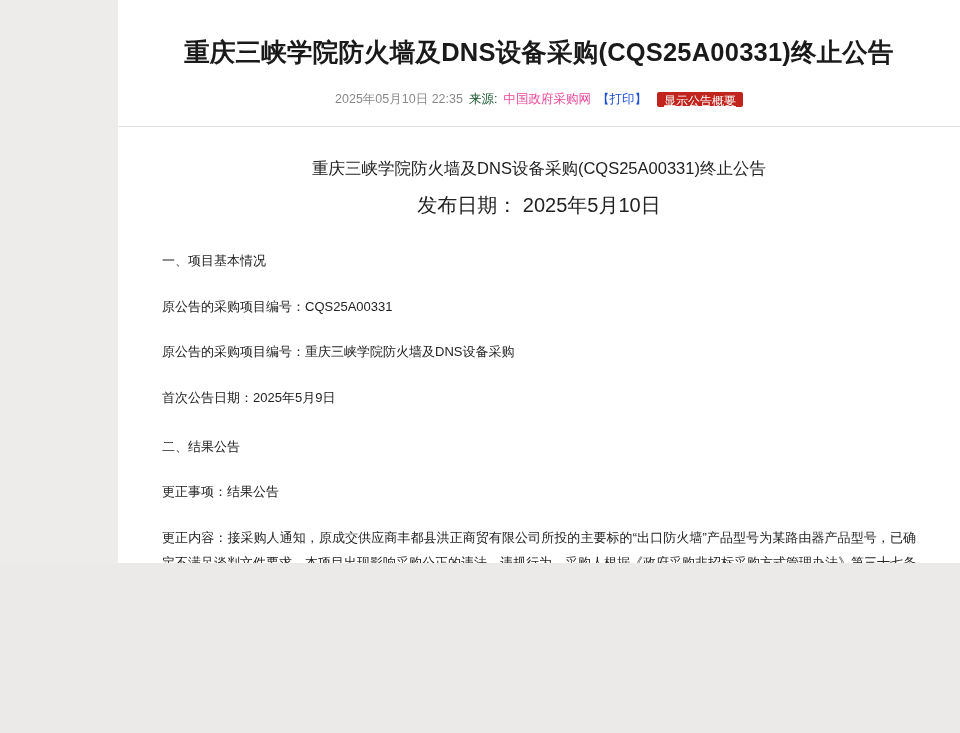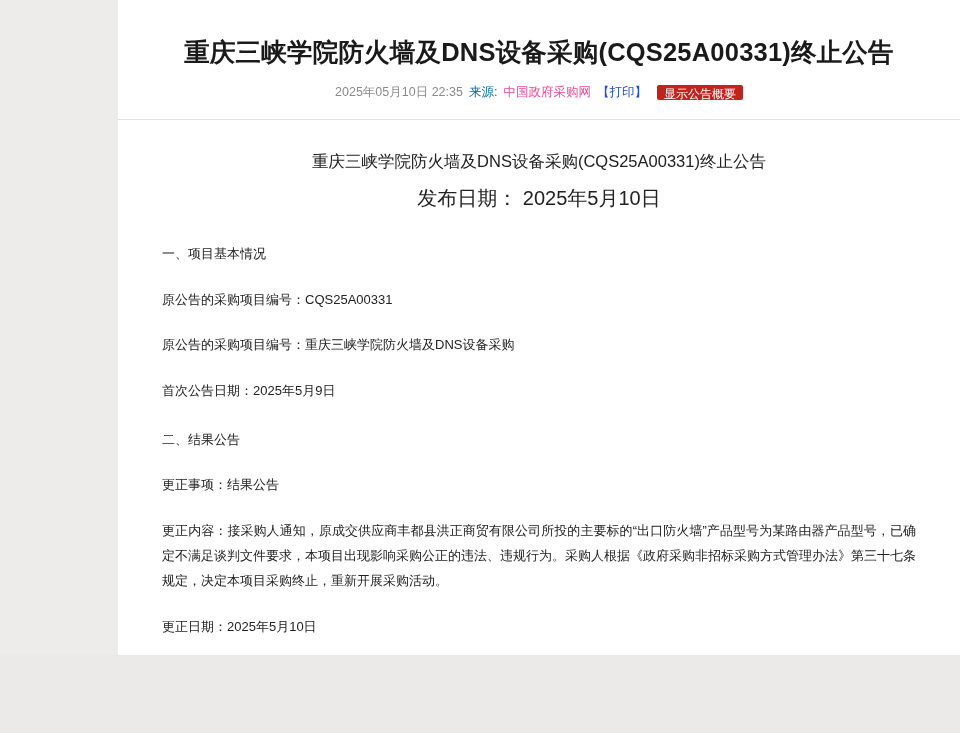--- a/index.html
+++ b/index.html
@@ -5,21 +5,21 @@
   * { box-sizing: border-box; }
   html, body {
     margin: 0; padding: 0;
     width: 960px; height: 733px;
     background: #eceae8;
     font-family: "Liberation Sans", sans-serif;
   }
   .page {
     position: relative;
     width: 960px;
-    height: 655px;
+    height: 563px;
     overflow: hidden;
     background: #f0eeec;
   }
   
   .sheet {
     position: absolute;
     left: 118px;
     top: 0;
     width: 842px;
     height: 733px;
@@ -37,43 +37,44 @@
   }
   .doc-title {
     font-size: 25.5px;
     font-weight: bold;
     color: #1a1a1a;
     letter-spacing: 0.2px;
     line-height: 1.3;
     margin: 0 30px;
   }
   .meta-row {
-    margin-top: 15px;
+    margin-top: 22px;
     text-align: center;
     font-size: 12.5px;
     color: #8a8a8a;
     display: flex;
     justify-content: center;
     align-items: center;
     gap: 6px;
     flex-wrap: nowrap;
   }
-  .meta-source-label { color: #0369a1; }
+  .meta-source-label { color: #14532d; }
   .meta-source-link { color: #ec4899; }
   .print-link { color: #1d4ed8; }
   .badge {
     display: inline-block;
     background: #c0241c;
     color: #ffffff;
     font-size: 12px;
     padding: 3px 7px 0 7px;
     border-radius: 2px;
     line-height: 1;
     margin-left: 4px;
     white-space: nowrap;
+    text-decoration: underline;
   }
   .rule {
     margin: 18px 0 0 0;
     height: 1px;
     background: #e3e1df;
   }
   .body {
     padding: 26px 44px 0 44px;
     color: #262626;
   }

